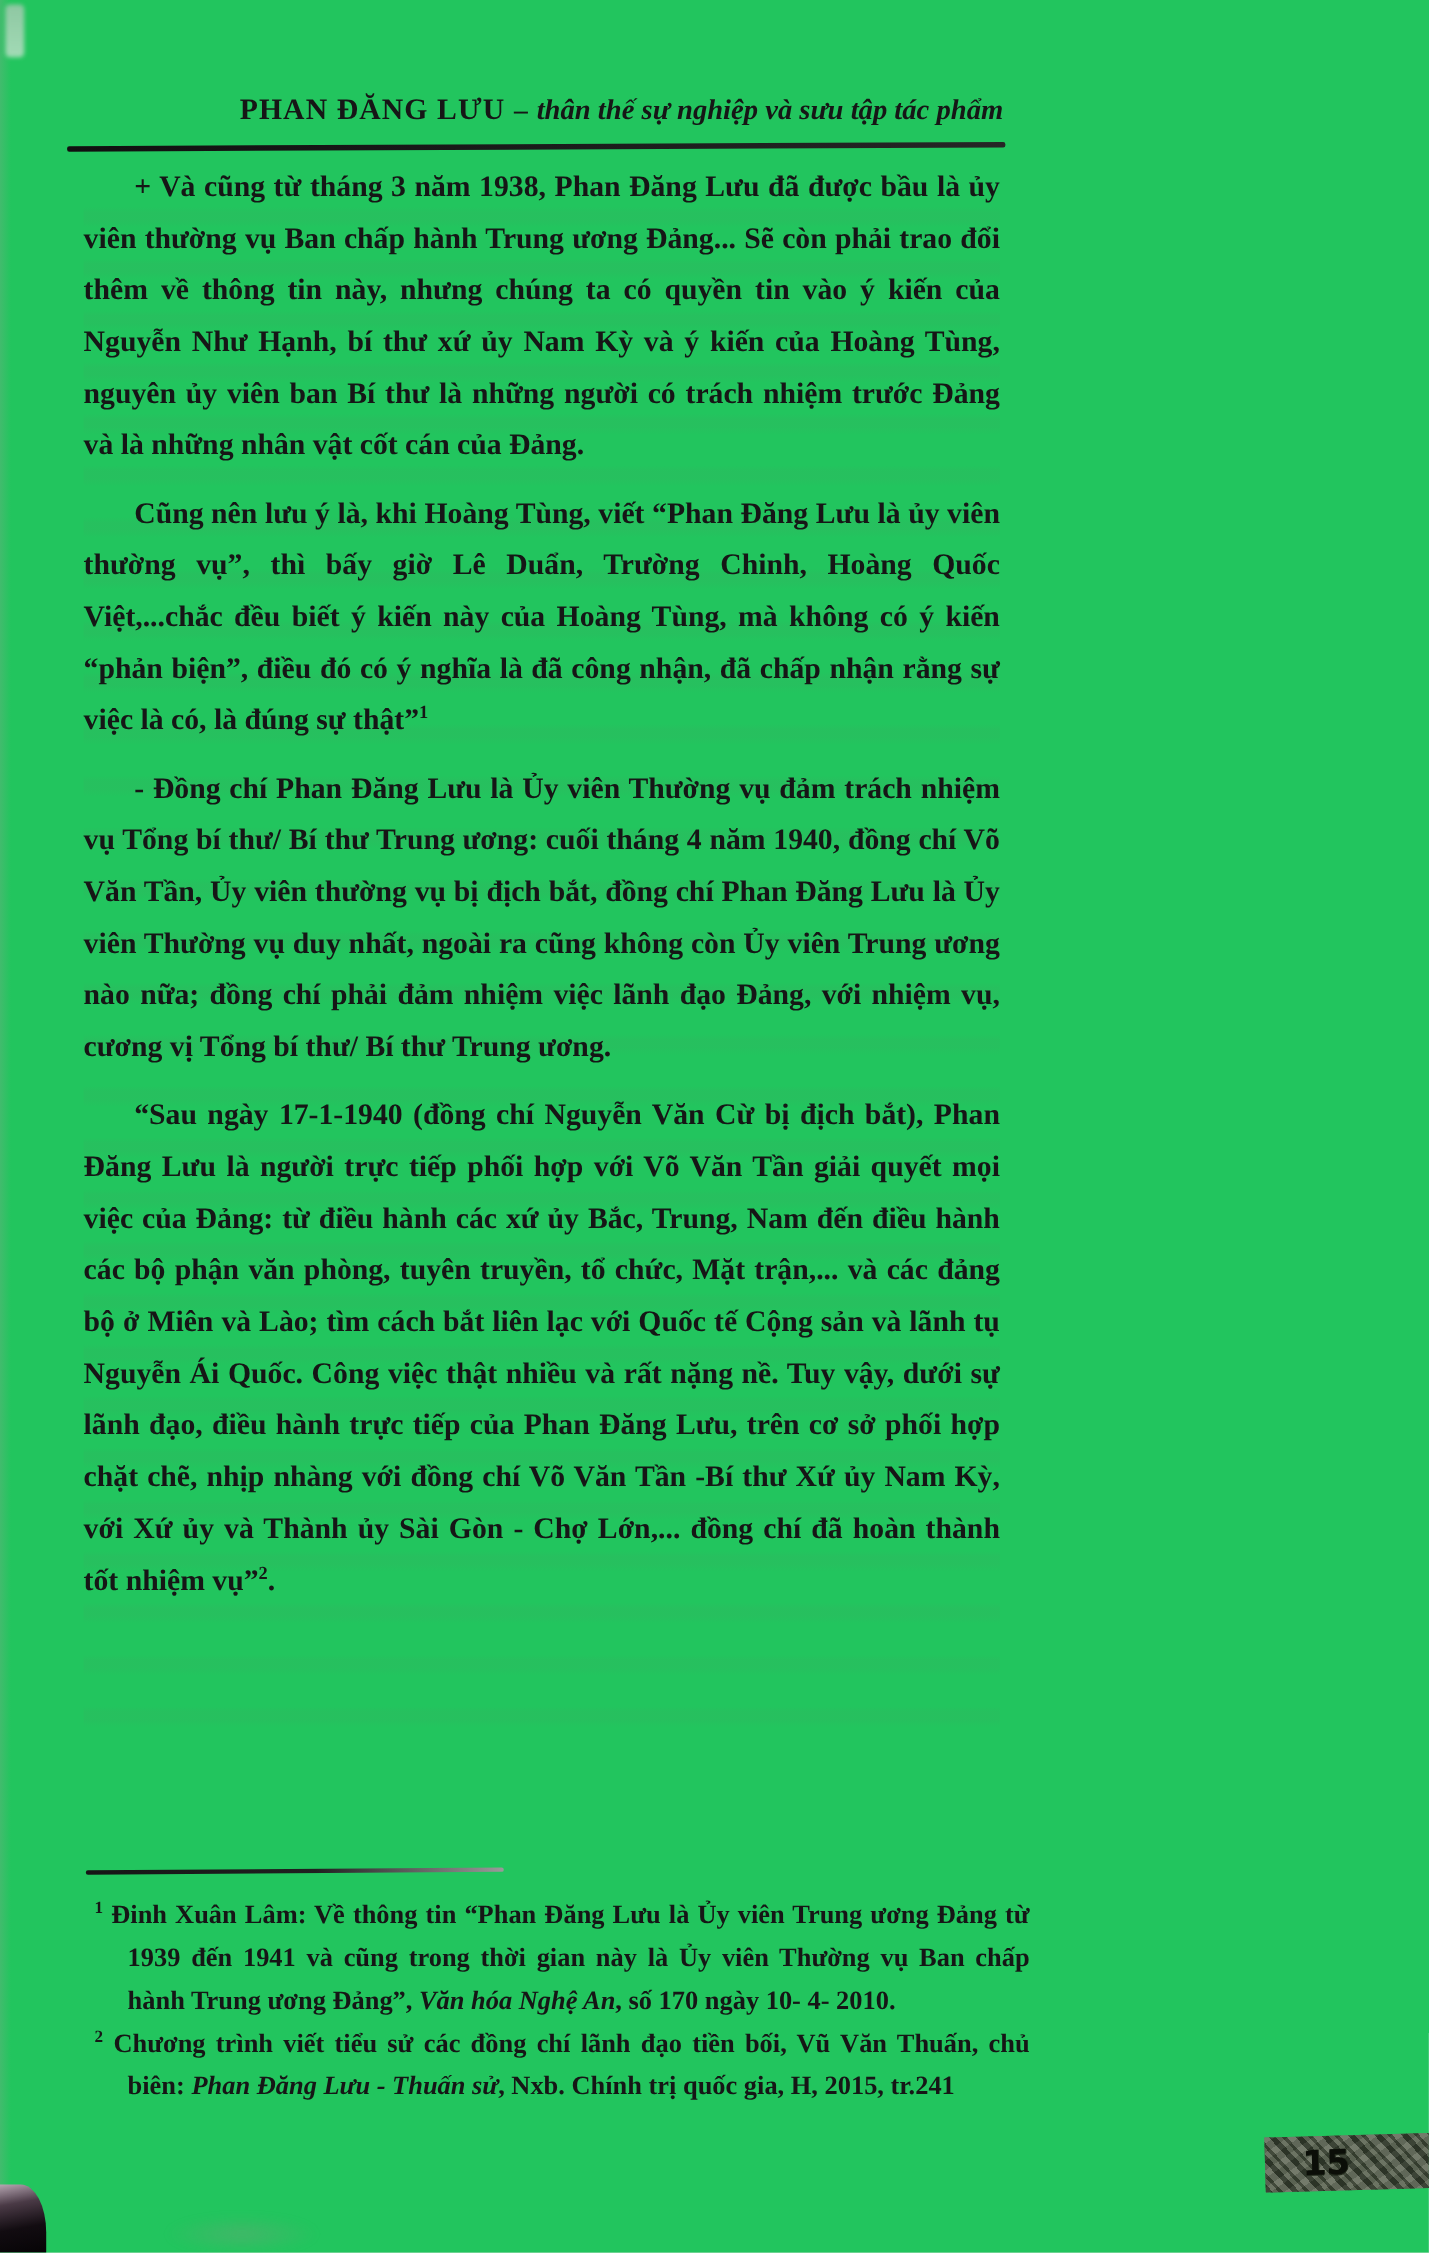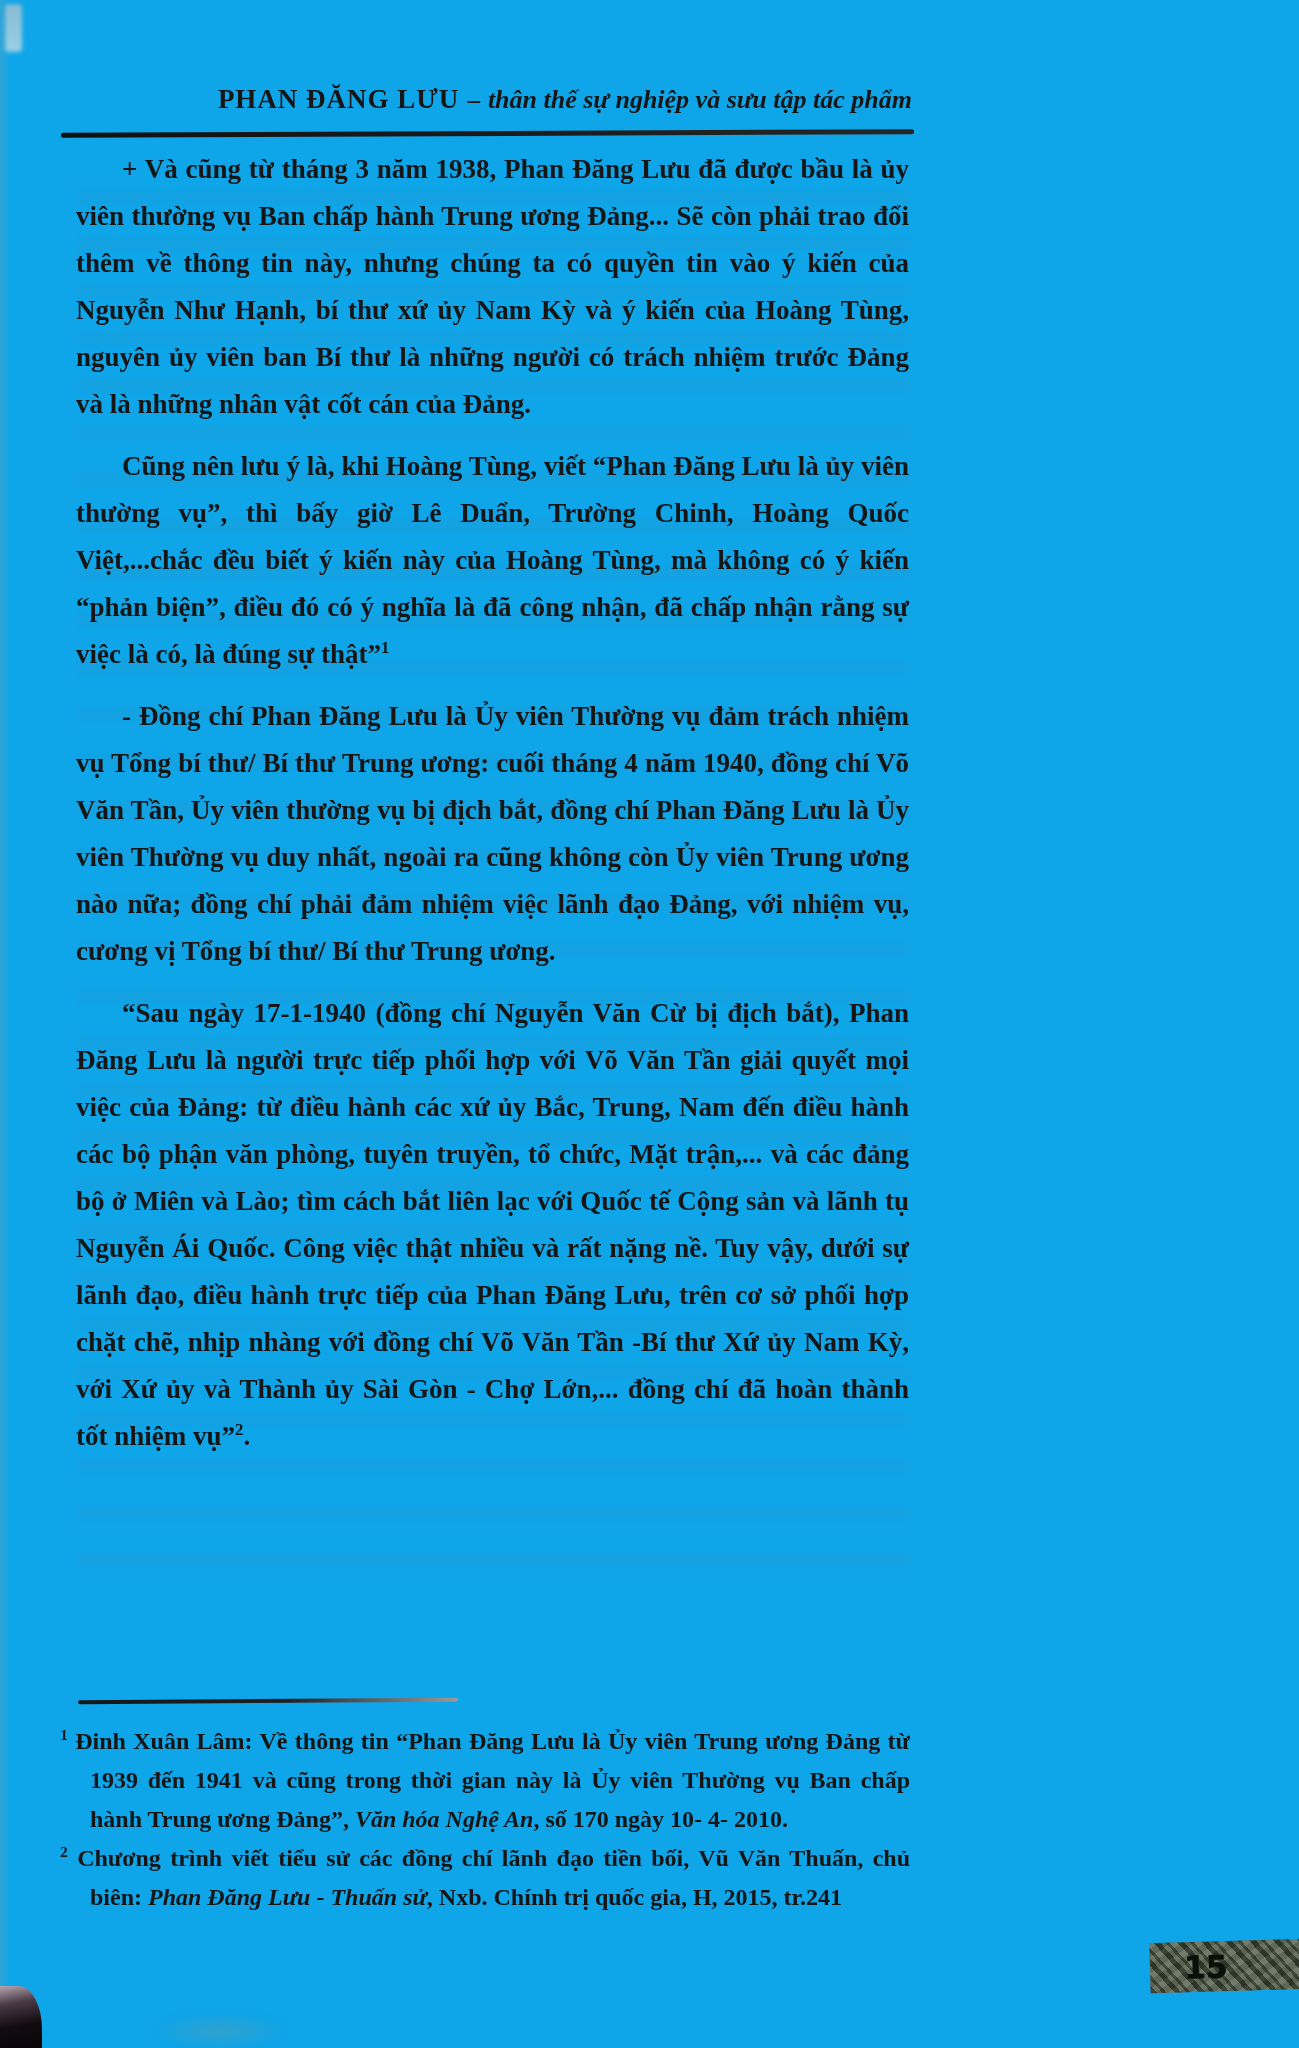--- a/index.html
+++ b/index.html
@@ -1,20 +1,20 @@
 <!DOCTYPE html>
 <html><head>
 <meta charset="utf-8">
 <style>
   html, body { margin: 0; padding: 0; background: #e9e9e7; }
   .page {
     position: relative;
     width: 1299px;
     height: 2048px;
-    background: #0ea5e9;
+    background: #22c55e;
     overflow: hidden;
     font-family: "Liberation Serif", "DejaVu Serif", serif;
     color: #161616;
   }
 
   
   .header {
     position: absolute;
     top: 84px; left: 70px; width: 842px;
     text-align: right;
@@ -61,21 +61,21 @@
   
   .fn-rule {
     position: absolute;
     top: 1699px; left: 78px; width: 380px; height: 4px;
     background: linear-gradient(90deg, #161616 0%, #202020 55%, #9a9a9a 100%);
     transform: rotate(-0.4deg);
     border-radius: 2px;
   }
   .footnotes {
     position: absolute;
-    top: 1722px; left: 60px; width: 850px;
+    top: 1722px; left: 86px; width: 850px;
     font-size: 24px;
     line-height: 39px;
     font-weight: bold;
     text-align: justify;
   }
   .fn { margin: 0; padding-left: 30px; text-indent: -30px; }
   .fn sup { font-size: 0.65em; line-height: 0; }
   .fn .src { font-style: italic; }
 
   

